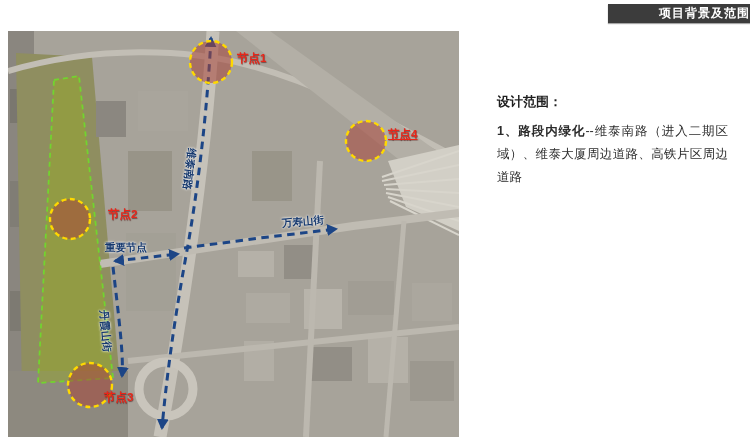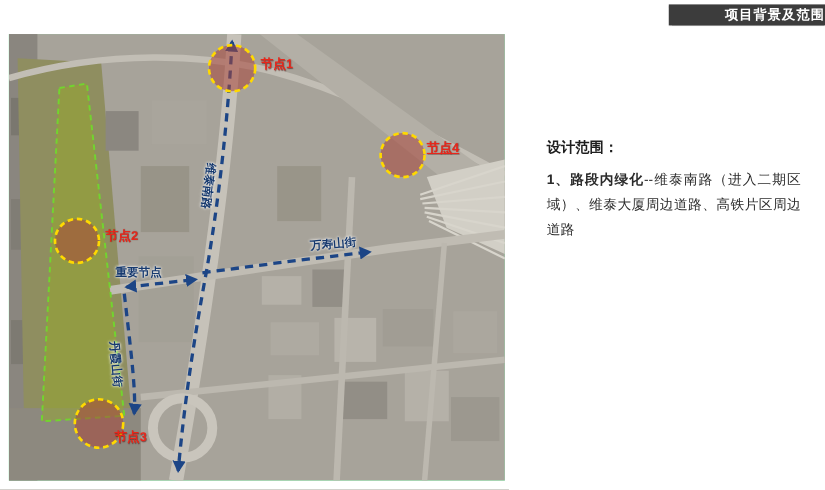--- a/index.html
+++ b/index.html
@@ -10,21 +10,21 @@
   
   .header-bar{
     position:absolute;left:608px;top:4px;width:142px;height:19px;
     background:#3c3c3c;color:#ffffff;display:flex;align-items:center;justify-content:flex-end;
     font-size:12px;font-weight:bold;letter-spacing:1px;
     box-shadow:0 1px 1px rgba(0,0,0,.35);
   }
   
   .map-wrap{
     position:absolute;left:8px;top:31px;width:451px;height:406px;overflow:hidden;
-    background:#86efac;
+    background:#fde047;
   }
   .map-wrap svg{position:absolute;left:0;top:0;}
   .scope-poly{
     fill:rgba(150,170,35,.45);
     stroke:var(--scope-green,#72d42f);stroke-width:1.8;stroke-dasharray:5 4;
   }
   .route{
     fill:none;stroke:var(--route-blue,#1c4586);stroke-width:3;stroke-dasharray:7.5 5.5;
     stroke-linecap:butt;
   }
@@ -41,21 +41,21 @@
   .street-label{
     position:absolute;color:var(--street-label-navy,#16396e);font-weight:bold;font-size:10.5px;
     white-space:nowrap;
     text-shadow:0 0 2px rgba(255,255,255,.95),0 0 3px rgba(255,255,255,.8);
   }
   
   .panel{
     position:absolute;left:497px;top:90px;width:247px;color:#2b2b2b;
     font-size:12.5px;line-height:1.85;
   }
-  .panel-heading{font-weight:bold;font-size:13px;margin-bottom:6px;color:#1f1f1f;margin-top:32px;}
+  .panel-heading{font-weight:bold;font-size:13px;margin-bottom:6px;color:#1f1f1f;}
   .panel-item{margin:0 16px 2px 0;text-align:justify;}
   .panel-item b{font-weight:bold;}
 </style>
 </head>
 <body>
 
 <div class="header-bar">
   <span>项目背景及范围</span>
 </div>
 
@@ -126,21 +126,21 @@
 
     <g>
       <circle class="node-circle" cx="203" cy="31" r="21"></circle>
       <circle class="node-circle" cx="62" cy="188" r="20"></circle>
       <circle class="node-circle" cx="82" cy="354" r="22"></circle>
       <circle class="node-circle" cx="358" cy="110" r="20"></circle>
     </g>
   </svg>
 
   <div class="node-label" style="left:229px;top:20px;">节点1</div>
-  <div class="node-label" style="left:88px;top:176px;">节点2</div>
+  <div class="node-label" style="left:100px;top:176px;">节点2</div>
   <div class="node-label" style="left:96px;top:359px;text-align:center;">节点3</div>
   <div class="node-label" style="left:380px;top:96px;text-decoration:underline;">节点4</div>
 
   <div class="street-label" style="left:160px;top:131px;transform:rotate(97deg);">维泰南路</div>
   <div class="street-label" style="left:97px;top:210px;">重要节点</div>
   <div class="street-label" style="left:274px;top:184px;transform:rotate(-5deg);">万寿山街</div>
   <div class="street-label" style="left:76px;top:293px;transform:rotate(85deg);">丹霞山街</div>
 </div>
 
 <div class="panel">

